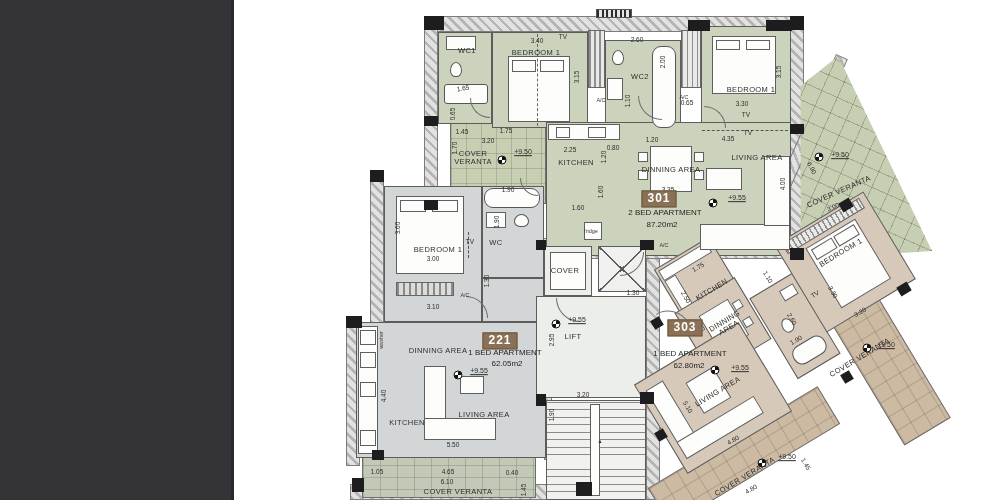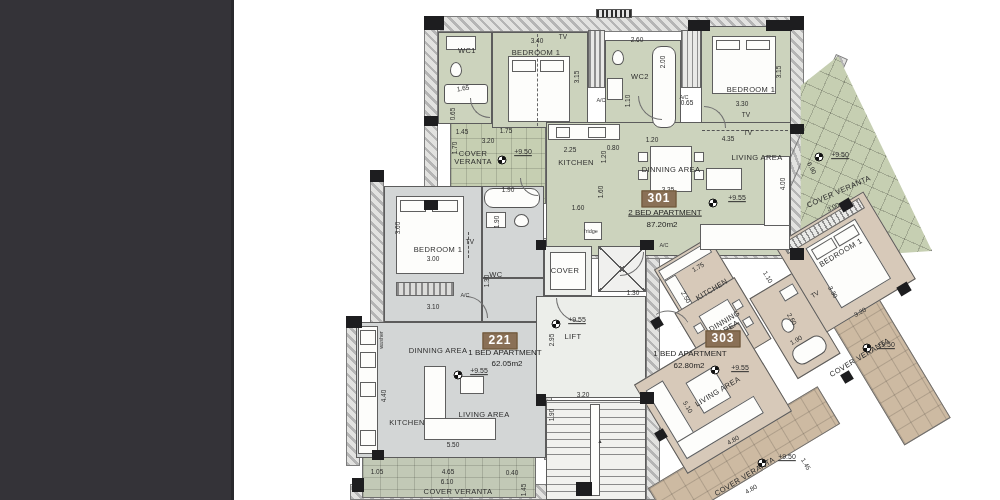--- a/index.html
+++ b/index.html
@@ -230,40 +230,40 @@
         <div class="lb rn" style="left: 576px; top: 163px; transform: translate(-50%, -50%);">KITCHEN</div>
         <div class="lb dim" style="left: 570px; top: 150px; transform: translate(-50%, -50%);">2.25</div>
         <div class="lb dim" style="left: 613px; top: 148px; transform: translate(-50%, -50%);">0.80</div>
         <div class="lb dim" style="left: 604px; top: 157px; transform: translate(-50%, -50%) rotate(-90deg);">1.20</div>
         <div class="lb dim" style="left: 652px; top: 140px; transform: translate(-50%, -50%);">1.20</div>
         <div class="lb rn" style="left: 671px; top: 170px; transform: translate(-50%, -50%);">DINNING AREA</div>
         <div class="lb dim" style="left: 668px; top: 190px; transform: translate(-50%, -50%);">3.35</div>
         <div class="lb dim" style="left: 601px; top: 192px; transform: translate(-50%, -50%) rotate(-90deg);">1.60</div>
         <div class="lb dim" style="left: 578px; top: 208px; transform: translate(-50%, -50%);">1.60</div>
         <div class="lb idbox" style="left: 659px; top: 199px; transform: translate(-50%, -50%);">301</div>
-        <div class="lb apt" style="left: 665px; top: 213px; transform: translate(-50%, -50%); text-decoration: underline;">2 BED APARTMENT</div>
+        <div class="lb apt" style="left: 665px; top: 213px; transform: translate(-50%, -50%);">2 BED APARTMENT</div>
         <div class="lb apt" style="left: 662px; top: 225px; transform: translate(-50%, -50%);">87.20m2</div>
         <div class="lb lvltxt" style="left: 737px; top: 198px; transform: translate(-50%, -50%);">+9.55</div>
         <div class="lb tiny" style="left: 591px; top: 231px; transform: translate(-50%, -50%);">fridge</div>
         <div class="lb rn" style="left: 473px; top: 158px; width: 48px; white-space: normal; transform: translate(-50%, -50%);">COVER VERANTA</div>
         <div class="lb lvltxt" style="left: 523px; top: 152px; transform: translate(-50%, -50%);">+9.50</div>
         <div class="lb dim" style="left: 453px; top: 114px; transform: translate(-50%, -50%) rotate(-90deg);">0.65</div>
         <div class="lb dim" style="left: 462px; top: 132px; transform: translate(-50%, -50%);">1.45</div>
         <div class="lb dim" style="left: 506px; top: 131px; transform: translate(-50%, -50%);">1.75</div>
         <div class="lb dim" style="left: 488px; top: 141px; transform: translate(-50%, -50%);">3.20</div>
         <div class="lb dim" style="left: 455px; top: 148px; transform: translate(-50%, -50%) rotate(-90deg);">1.70</div>
         <div class="lb dim" style="left: 812px; top: 168px; transform: translate(-50%, -50%) rotate(63deg);">6.90</div>
         <div class="lb lvltxt" style="left: 840px; top: 155px; transform: translate(-50%, -50%);">+9.50</div>
         <div class="lb rn" style="left: 839px; top: 192px; transform: translate(-50%, -50%) rotate(-24deg);">COVER VERANTA</div>
         <div class="lb dim" style="left: 833px; top: 207px; transform: translate(-50%, -50%) rotate(-24deg);">3.00</div>
         <div class="lb rn" style="left: 438px; top: 250px; transform: translate(-50%, -50%);">BEDROOM 1</div>
         <div class="lb dim" style="left: 433px; top: 259px; transform: translate(-50%, -50%);">3.00</div>
         <div class="lb dim" style="left: 398px; top: 228px; transform: translate(-50%, -50%) rotate(-90deg);">3.60</div>
         <div class="lb dim" style="left: 470px; top: 242px; transform: translate(-50%, -50%);">TV</div>
-        <div class="lb rn" style="left: 496px; top: 243px; transform: translate(-50%, -50%); margin-top: 32px;">WC</div>
+        <div class="lb rn" style="left: 496px; top: 243px; transform: translate(-50%, -50%);">WC</div>
         <div class="lb dim" style="left: 508px; top: 190px; transform: translate(-50%, -50%);">1.90</div>
         <div class="lb dim" style="left: 497px; top: 222px; transform: translate(-50%, -50%) rotate(-90deg);">1.90</div>
         <div class="lb dim" style="left: 487px; top: 281px; transform: translate(-50%, -50%) rotate(-90deg);">1.30</div>
         <div class="lb tiny" style="left: 465px; top: 295px; transform: translate(-50%, -50%);">A/C</div>
         <div class="lb dim" style="left: 433px; top: 307px; transform: translate(-50%, -50%);">3.10</div>
         <div class="lb rn" style="left: 565px; top: 271px; transform: translate(-50%, -50%);">COVER</div>
         <div class="lb dim" style="left: 633px; top: 293px; transform: translate(-50%, -50%);">1.30</div>
         <div class="lb lvltxt" style="left: 577px; top: 320px; transform: translate(-50%, -50%);">+9.55</div>
         <div class="lb rn" style="left: 573px; top: 337px; transform: translate(-50%, -50%);">LIFT</div>
         <div class="lb dim" style="left: 552px; top: 340px; transform: translate(-50%, -50%) rotate(-90deg);">2.95</div>
@@ -284,21 +284,21 @@
         <div class="lb rn" style="left: 458px; top: 492px; transform: translate(-50%, -50%);">COVER VERANTA</div>
         <div class="lb dim" style="left: 524px; top: 490px; transform: translate(-50%, -50%) rotate(-90deg);">1.45</div>
         <div class="lb dim" style="left: 583px; top: 395px; transform: translate(-50%, -50%);">3.20</div>
         <div class="lb dim" style="left: 552px; top: 415px; transform: translate(-50%, -50%) rotate(-90deg);">1.90</div>
         <div class="lb tiny" style="left: 600px; top: 441px; transform: translate(-50%, -50%);">▲</div>
         <div class="lb rn" style="left: 712px; top: 290px; transform: translate(-50%, -50%) rotate(-31deg);">KITCHEN</div>
         <div class="lb dim" style="left: 698px; top: 267px; transform: translate(-50%, -50%) rotate(-31deg);">1.75</div>
         <div class="lb dim" style="left: 686px; top: 297px; transform: translate(-50%, -50%) rotate(59deg);">2.50</div>
         <div class="lb tiny" style="left: 664px; top: 245px; transform: translate(-50%, -50%);">A/C</div>
         <div class="lb rn" style="left: 727px; top: 325px; width: 52px; white-space: normal; transform: translate(-50%, -50%) rotate(-31deg);">DINNING AREA</div>
-        <div class="lb idbox" style="left: 685px; top: 339px; transform: translate(-50%, -50%); margin-left: 38px;">303</div>
+        <div class="lb idbox" style="left: 685px; top: 328px; transform: translate(-50%, -50%);">303</div>
         <div class="lb apt" style="left: 690px; top: 354px; transform: translate(-50%, -50%);">1 BED APARTMENT</div>
         <div class="lb apt" style="left: 689px; top: 366px; transform: translate(-50%, -50%);">62.80m2</div>
         <div class="lb lvltxt" style="left: 740px; top: 368px; transform: translate(-50%, -50%);">+9.55</div>
         <div class="lb rn" style="left: 718px; top: 392px; transform: translate(-50%, -50%) rotate(-31deg);">LIVING AREA</div>
         <div class="lb dim" style="left: 688px; top: 407px; transform: translate(-50%, -50%) rotate(59deg);">5.10</div>
         <div class="lb dim" style="left: 733px; top: 440px; transform: translate(-50%, -50%) rotate(-31deg);">4.80</div>
         <div class="lb rn" style="left: 841px; top: 253px; transform: translate(-50%, -50%) rotate(-31deg);">BEDROOM 1</div>
         <div class="lb dim" style="left: 833px; top: 292px; transform: translate(-50%, -50%) rotate(59deg);">3.30</div>
         <div class="lb dim" style="left: 860px; top: 312px; transform: translate(-50%, -50%) rotate(-31deg);">3.20</div>
         <div class="lb dim" style="left: 815px; top: 294px; transform: translate(-50%, -50%) rotate(-31deg);">TV</div>

